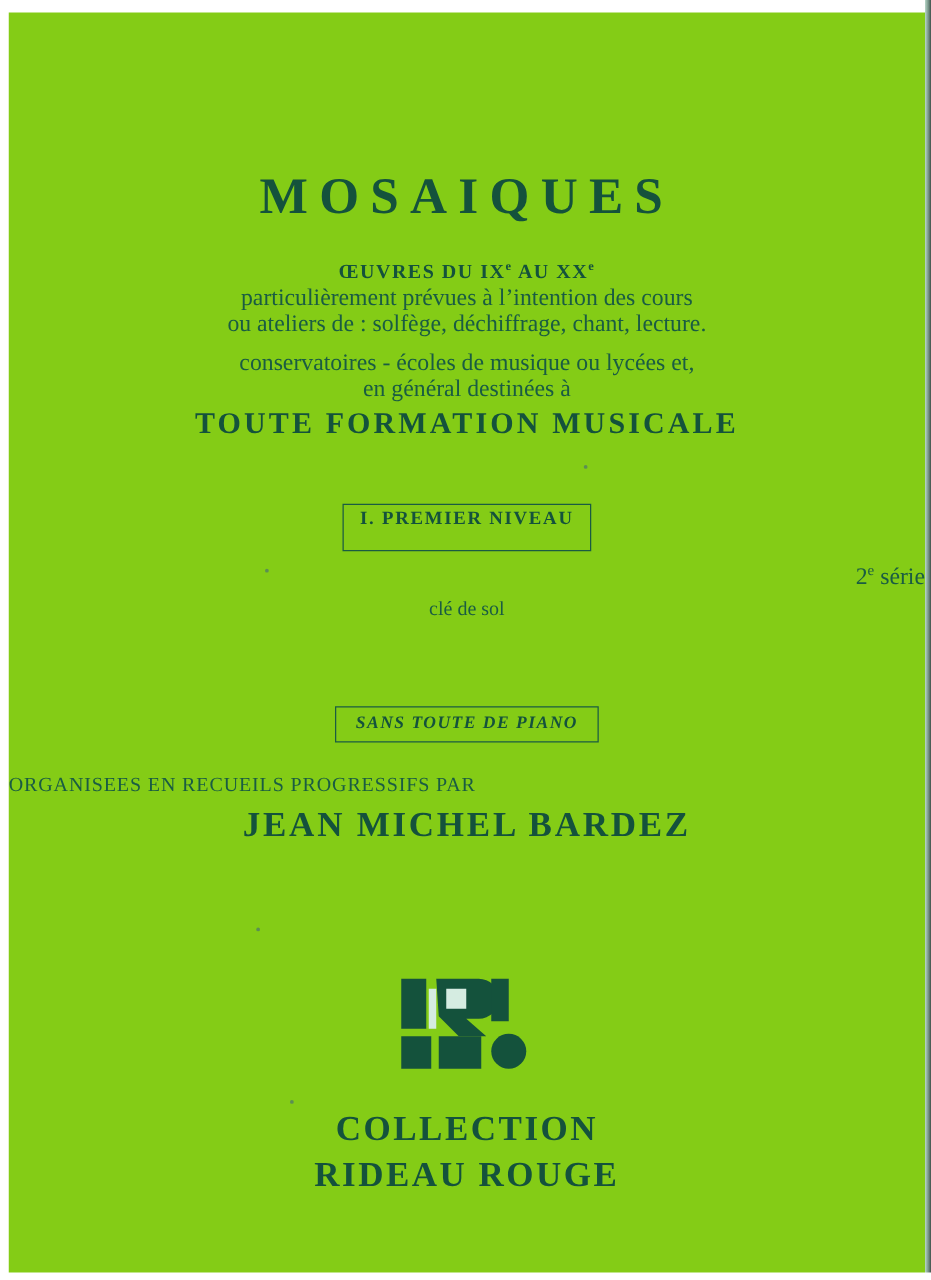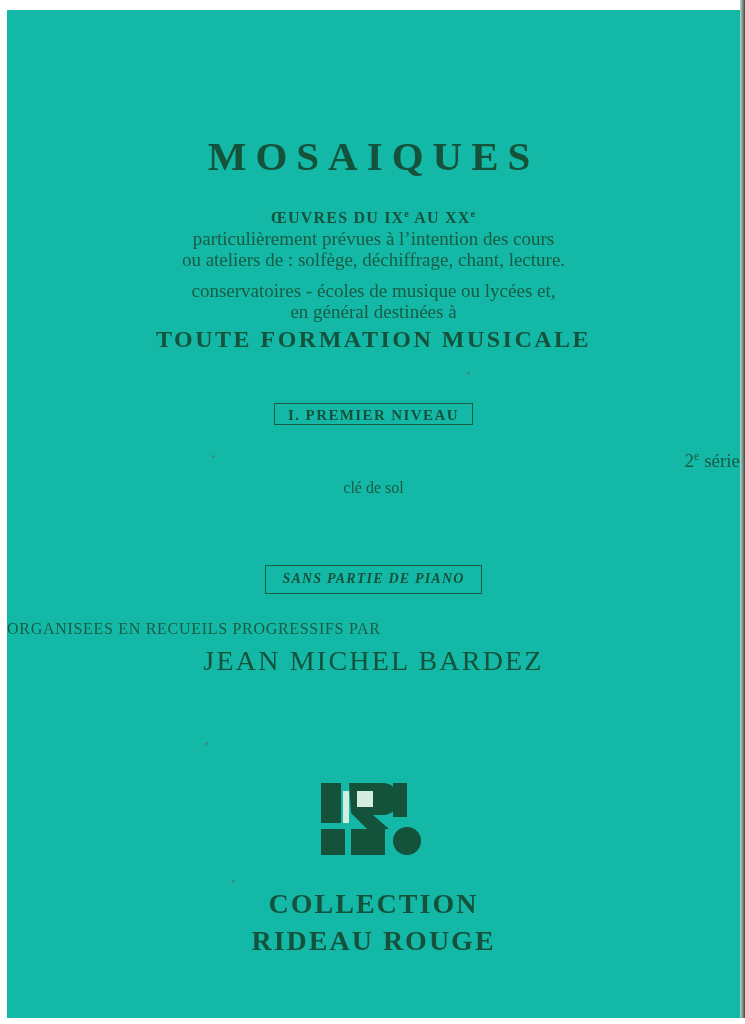--- a/index.html
+++ b/index.html
@@ -10,21 +10,21 @@
   body {
     width: 745px;
     height: 1024px;
     font-family: "Liberation Serif", serif;
     overflow: hidden;
   }
   .page {
     position: relative;
     width: 745px;
     height: 1024px;
-    background: #14b8a6;
+    background: #84cc16;
     box-sizing: border-box;
     overflow: hidden;
   }
   
   .edge-top {
     position: absolute;
     top: 0; left: 0; right: 0;
     height: 10px;
     background: #ffffff;
   }
@@ -106,21 +106,21 @@
   }
   .niveau-wrap {
     position: absolute;
     top: 403px;
     left: 0; right: 0;
     text-align: center;
   }
   .niveau {
     display: inline-block;
     border: 1.5px solid #1a5c43;
-    padding: 3px 13px 0 13px;
+    padding: 3px 13px 16px 13px;
     font-size: 15px;
     font-weight: bold;
     letter-spacing: 1.4px;
     color: #14523c;
   }
   .serie {
     position: absolute;
     top: 449px;
     left: 0; right: 0;
     text-align: right;
@@ -163,21 +163,21 @@
     font-size: 16px;
     letter-spacing: 0.7px;
     color: #1a5c43;
   }
   .author {
     position: absolute;
     top: 645px;
     left: 0; right: 0;
     text-align: center;
     font-size: 28px;
-    font-weight: normal;
+    font-weight: bold;
     letter-spacing: 2.2px;
     color: #14523c;
   }
   .logo {
     position: absolute;
     top: 775px;
     left: 0; right: 0;
     text-align: center;
   }
   .collection {
@@ -241,21 +241,21 @@
       <span class="niveau">I. PREMIER NIVEAU</span>
     </div>
 
     <div class="serie">
       <span>2</span><sup>e</sup><span> série</span>
     </div>
 
     <div class="cle">clé de sol</div>
 
     <div class="sanspiano-wrap">
-      <span class="sanspiano">SANS PARTIE DE PIANO</span>
+      <span class="sanspiano">SANS TOUTE DE PIANO</span>
     </div>
 
     <div class="organisees">ORGANISEES EN RECUEILS PROGRESSIFS PAR</div>
 
     <div class="author">JEAN MICHEL BARDEZ</div>
 
     <div class="logo">
       <svg width="110" height="92" viewBox="0 0 110 92">
         <rect x="2" y="8" width="20" height="40" fill="#14523c"></rect>
         <rect x="2" y="54" width="24" height="26" fill="#14523c"></rect>

